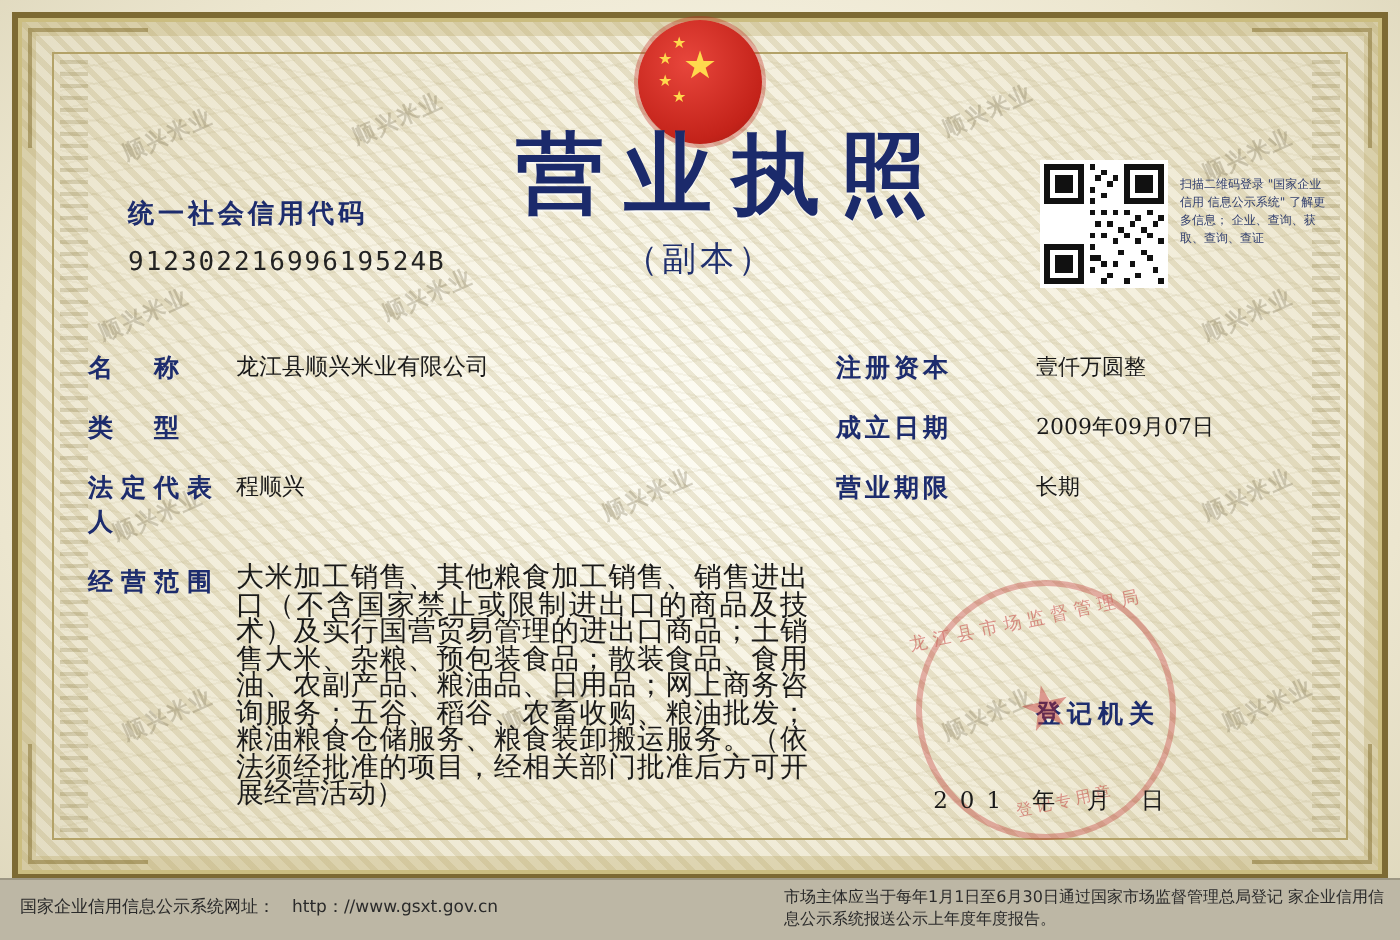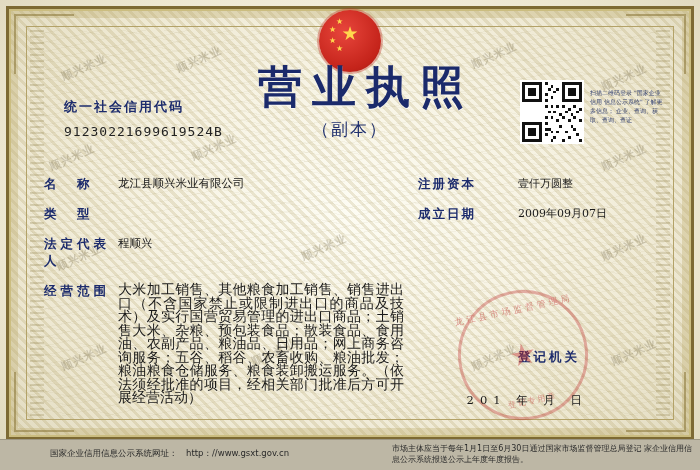--- a/index.html
+++ b/index.html
@@ -144,21 +144,21 @@
     font-size:8px;color:rgba(190,40,40,.75);letter-spacing:2px;
   }
 
   
   .footer{
     position:absolute;left:0;right:0;bottom:0;height:30px;
     background:#bdb7a5;border-top:1px solid #9d9784;
   }
   .footer-left{
     position:absolute;left:10px;top:8px;
-    font-size:8.5px;color:#2a2a2a;margin-left:40px;
+    font-size:8.5px;color:#2a2a2a;
   }
   .footer-right{
     position:absolute;right:8px;top:3px;width:300px;text-align:left;
     font-size:8px;line-height:11px;color:#2a2a2a;
   }
 
   
   .wm{
     position:absolute;color:rgba(120,110,80,.30);
     font-size:11px;font-weight:bold;letter-spacing:1px;
@@ -319,20 +319,24 @@
 
   <div class="fields-right">
     <div class="row-r">
       <div class="lbl-r">注册资本</div>
       <div class="val-r">壹仟万圆整</div>
     </div>
     <div class="row-r">
       <div class="lbl-r">成立日期</div>
       <div class="val-r">2009年09月07日</div>
     </div>
+    <div class="row-r">
+      <div class="lbl-r">营业期限</div>
+      <div class="val-r">长期</div>
+    </div>
   </div>
 
   <div class="reg-auth">登记机关</div>
   <div class="seal">
     <div class="stext">龙江县市场监督管理局</div>
     <div class="sstar">★</div>
     <div class="stext2">登记专用章</div>
   </div>
   <div class="issue-date">201 年   月   日</div>
 

